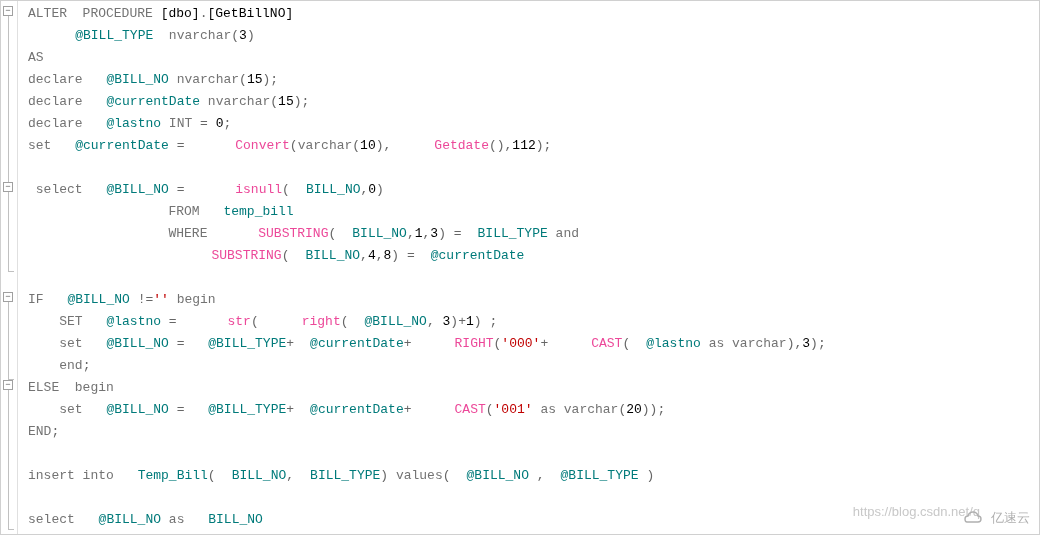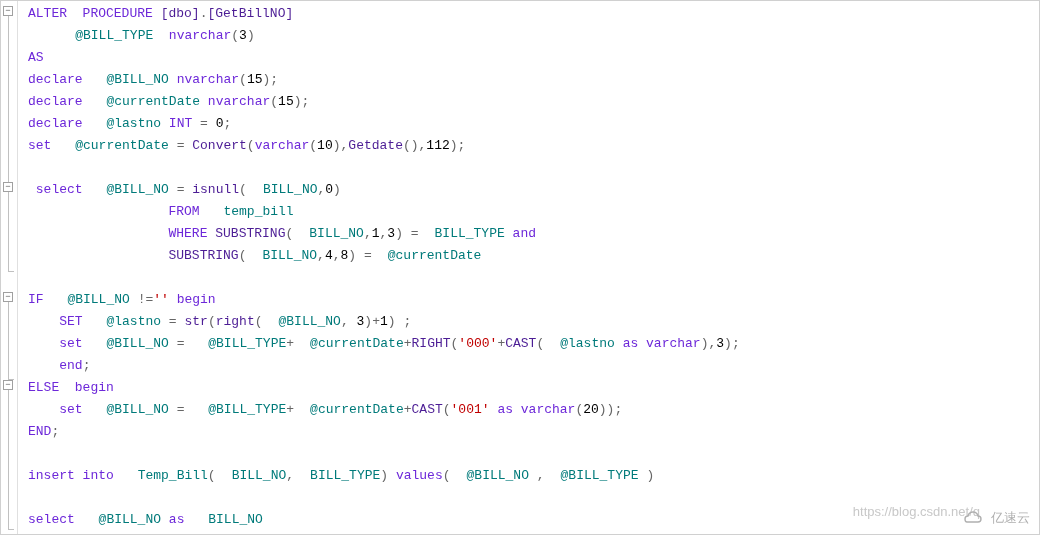--- a/index.html
+++ b/index.html
@@ -56,27 +56,27 @@
     background: #c0c0c0;
   }
   .code {
     padding: 2px 0 2px 10px;
     white-space: pre;
     flex: 1;
   }
   .line {
     height: 22px;
   }
-  .kw { color: #6d28d9; }
-  .obj { color: #4c1d95; margin-top: 10px; }
+  .kw { color: #737373; }
+  .obj { color: #000000; margin-top: 10px; }
   .ident { color: #007a7a; margin-left: 16px; }
   .str { color: #c00000; }
   .num { color: #000000; }
   .op { color: #666666; }
-  .fn { color: #4c1d95; }
+  .fn { color: #ec4899; margin-left: 43px; }
   .paren { color: #666666; }
   .comma { color: #666666; }
   .watermark {
     position: absolute;
     right: 60px;
     bottom: 12px;
     color: #c8c8c8;
     font-family: Arial, sans-serif;
     font-size: 13px;
     pointer-events: none;

